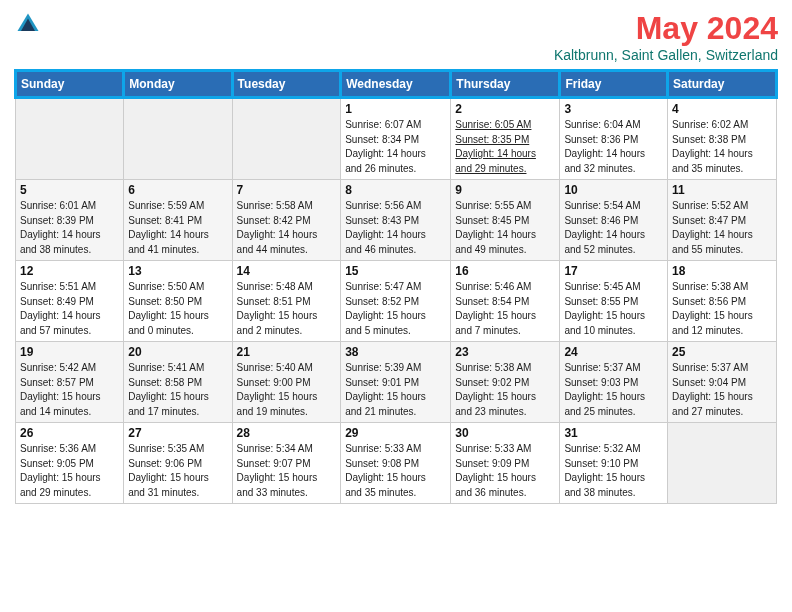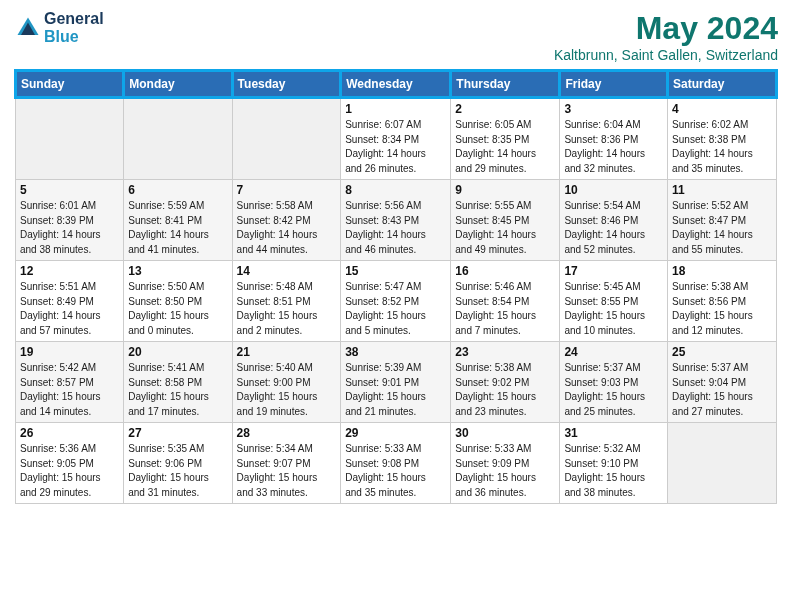--- a/index.html
+++ b/index.html
@@ -29,21 +29,21 @@
       width: 28px;
       height: 28px;
       margin-right: 2px;
     }
     .title-block {
       text-align: right;
     }
     .main-title {
       font-size: 32px;
       font-weight: bold;
-      color: #0f766e;
+      color: #ef4444;
     }
     .subtitle {
       font-size: 14px;
       color: #0f766e;
     }
     table {
       width: 100%;
       border-collapse: collapse;
       font-size: 10.5px;
     }
@@ -84,24 +84,20 @@
 </head>
 <body>
 
 <div class="container">
   <div class="header-row">
     <div class="logo">
       <svg class="logo-icon" viewBox="0 0 40 40">
         <polygon points="20,5 35,30 5,30" fill="#2196c4"></polygon>
         <polygon points="20,12 30,30 10,30" fill="#1a3a5c"></polygon>
       </svg>
-      <div>
-        <div style="font-size:16px;font-weight:bold;color:#1a3a5c;">General</div>
-        <div style="font-size:16px;font-weight:bold;color:#2196c4;">Blue</div>
-      </div>
     </div>
     <div class="title-block">
       <div class="main-title">May 2024</div>
       <div class="subtitle">Kaltbrunn, Saint Gallen, Switzerland</div>
     </div>
   </div>
 
   <table>
     <thead>
       <tr>
@@ -121,21 +117,21 @@
           <td class="empty"></td>
           <td>
             <div class="day-num">1</div>
             <div class="day-info" style="white-space: pre-line;">Sunrise: 6:07 AM
 Sunset: 8:34 PM
 Daylight: 14 hours
 and 26 minutes.</div>
           </td>
           <td>
             <div class="day-num">2</div>
-            <div class="day-info" style="white-space: pre-line;">Sunrise: 6:05 AM
+            <div class="day-info" style="white-space: pre-line; text-decoration: underline;">Sunrise: 6:05 AM
 Sunset: 8:35 PM
 Daylight: 14 hours
 and 29 minutes.</div>
           </td>
           <td>
             <div class="day-num">3</div>
             <div class="day-info" style="white-space: pre-line;">Sunrise: 6:04 AM
 Sunset: 8:36 PM
 Daylight: 14 hours
 and 32 minutes.</div>

